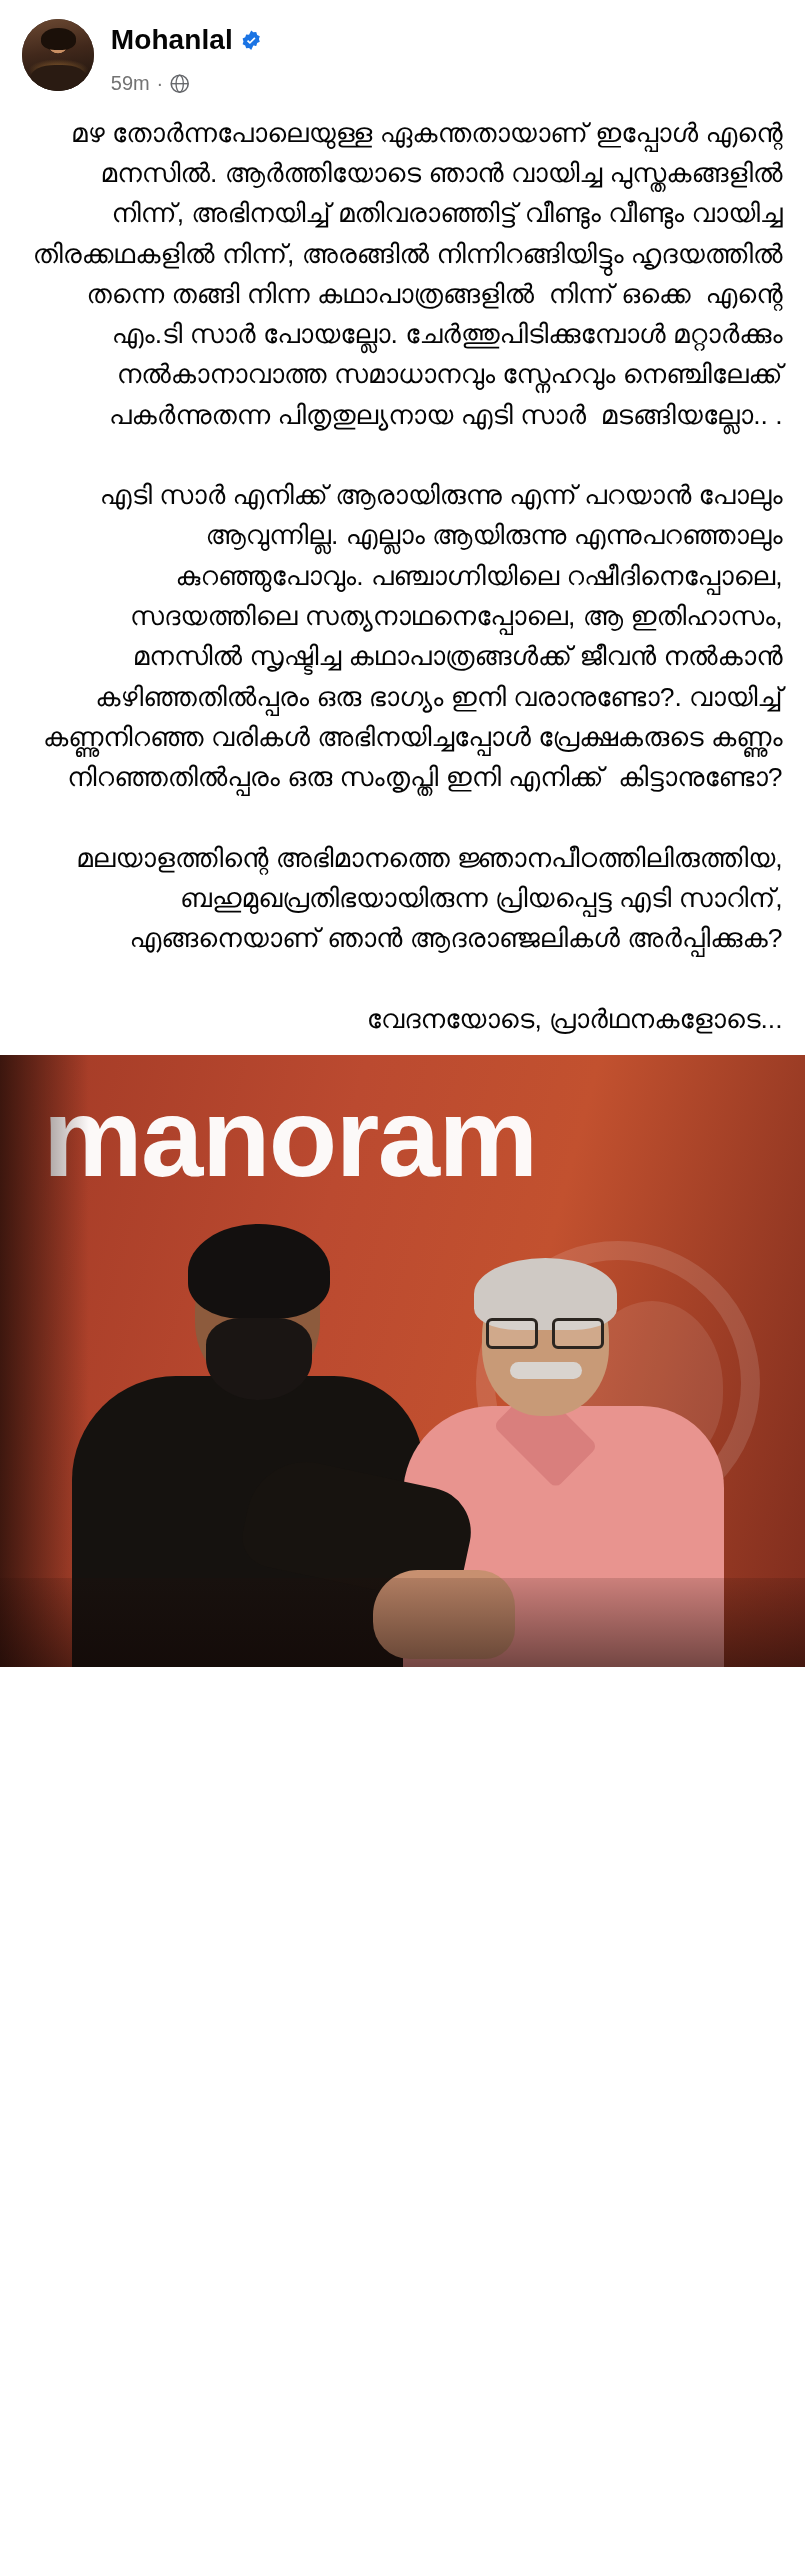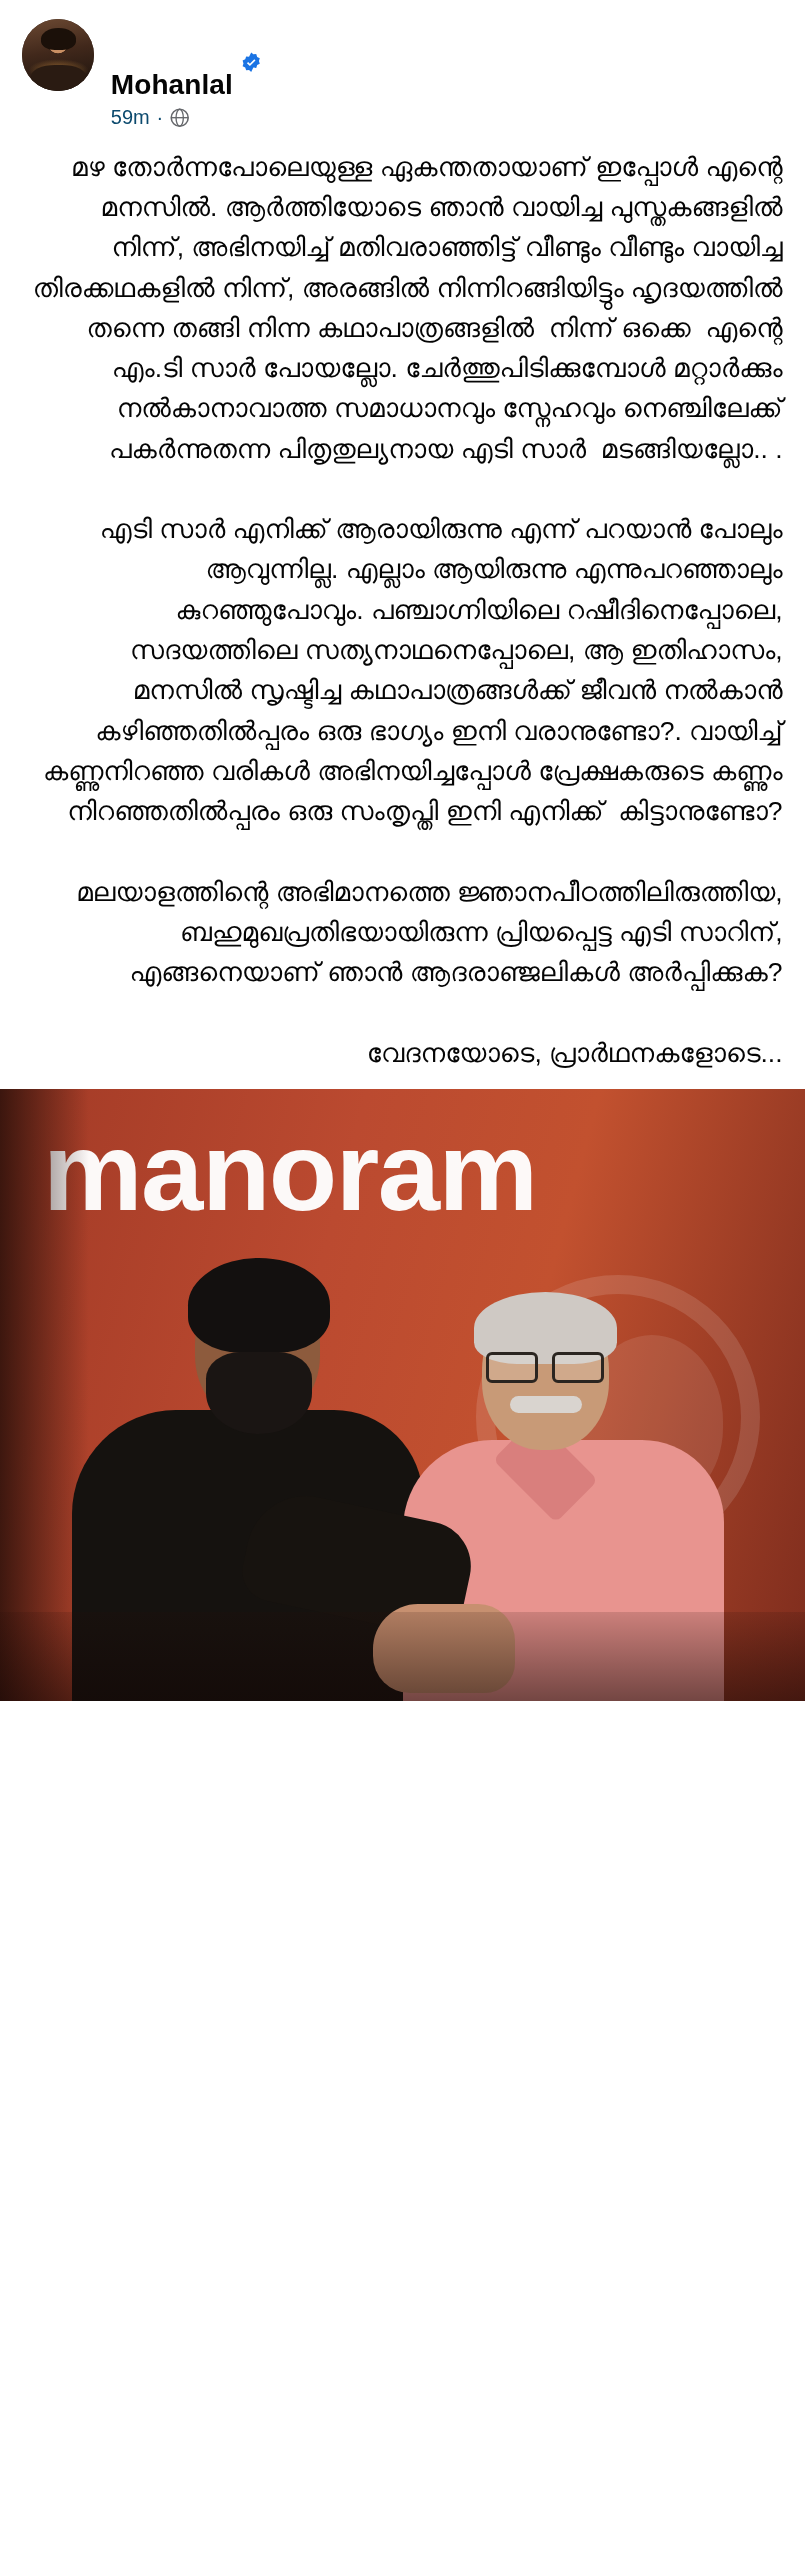--- a/index.html
+++ b/index.html
@@ -77,36 +77,35 @@
   .name-row {
     display: flex;
     align-items: center;
     gap: 7.5px;
   }
   .author-name {
     font-size: 28px;
     font-weight: bold;
     color: #050505;
     letter-spacing: 0.1px;
-    margin-top: 45px;
   }
   .verified {
     width: 22.4px;
     height: 22.4px;
     display: inline-block;
     position: relative;
     flex: 0 0 22.4px;
   }
   .verified svg { display: block; }
   .meta-row {
     display: flex;
     align-items: center;
     gap: 6.7px;
-    margin-top: 5px;
-    color: #0c4a6e;
+    margin-top: 16px;
+    color: #737373;
     font-size: 20px;
     text-align: center;
   }
   .globe-icon {
     width: 19.4px;
     height: 19.4px;
     display: inline-block;
   }
   
   .post-body {

